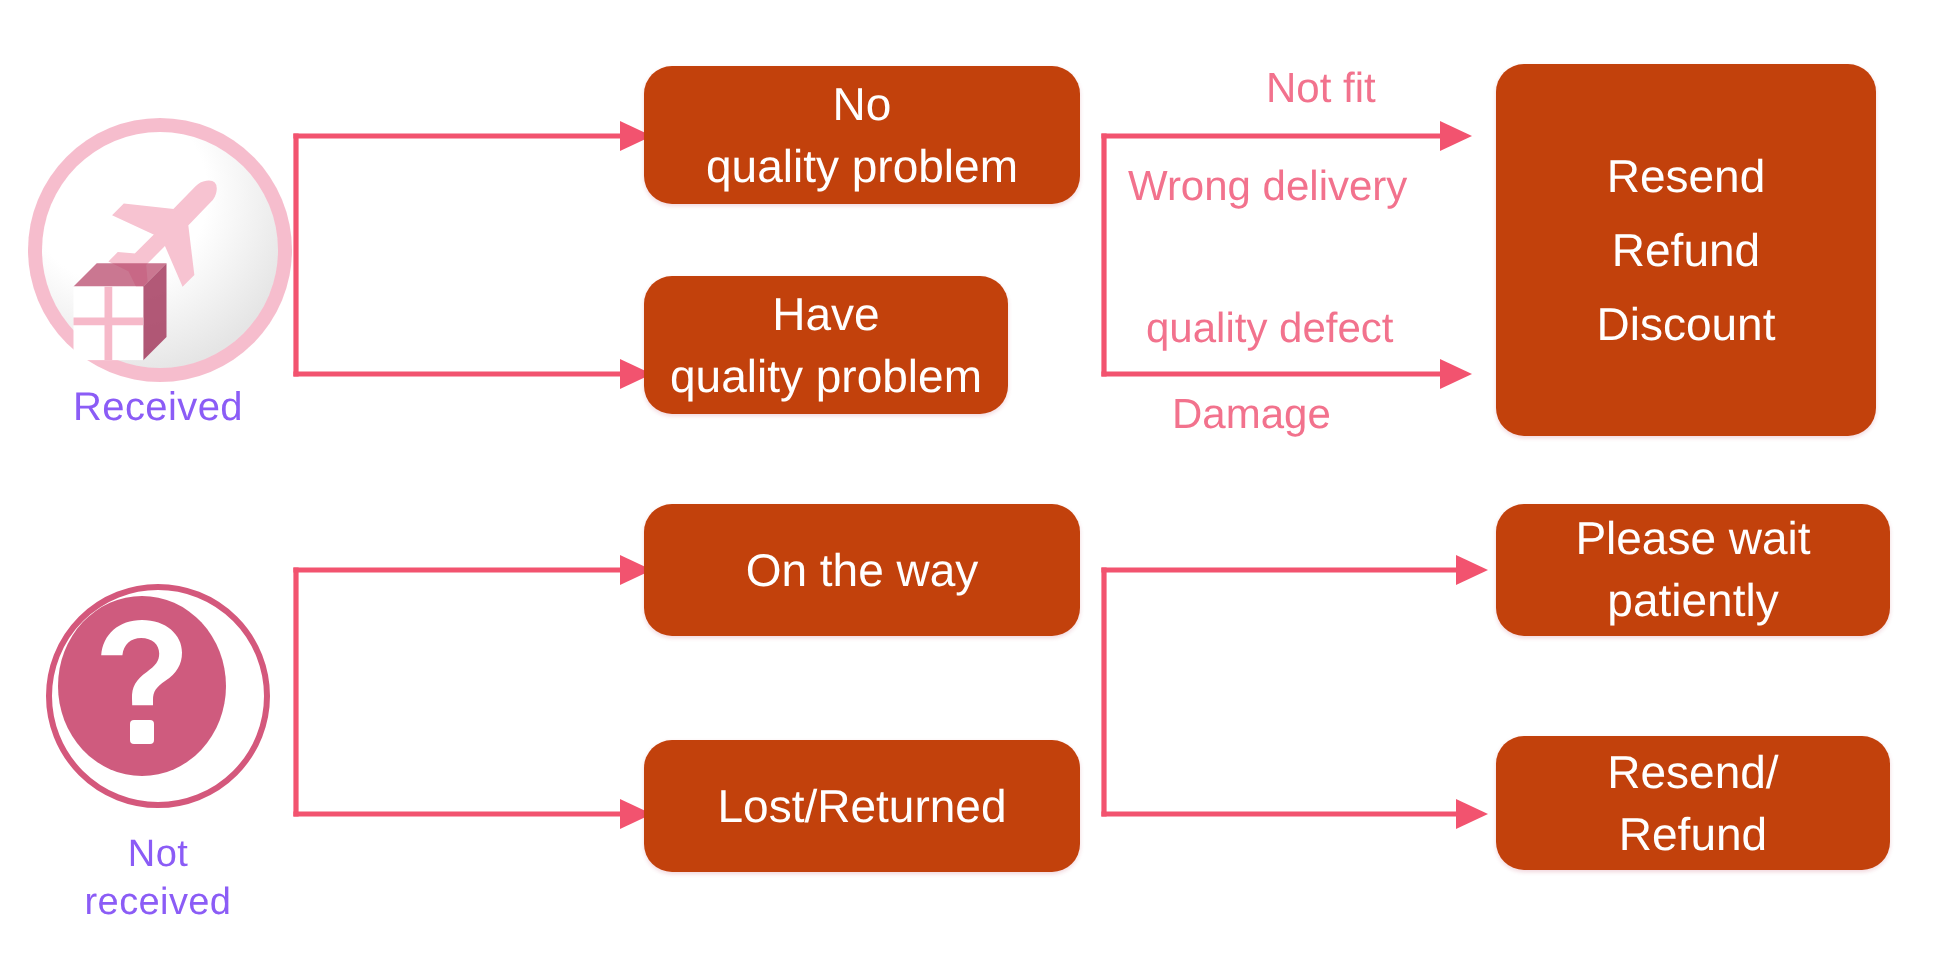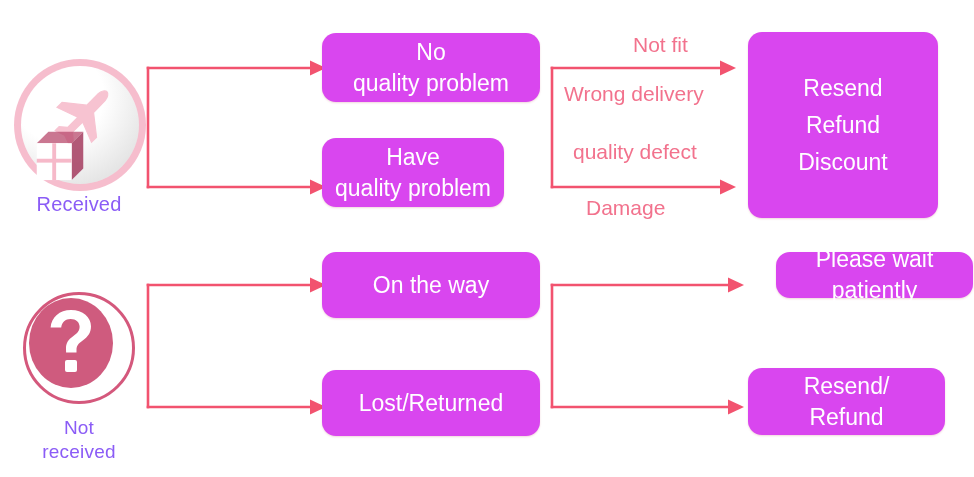--- a/index.html
+++ b/index.html
@@ -108,21 +108,21 @@
   }
   .status-label.small {
     font-size: 19px;
     line-height: 20px;
   }
 
   
   .flow-box {
     position: absolute;
     box-sizing: border-box;
-    background: #d946ef;
+    background: #c2410c;
     border-radius: 14px;
     color: #ffffff;
     display: flex;
     align-items: center;
     justify-content: center;
     text-align: center;
     font-size: 23px;
     line-height: 31px;
     padding: 2px 8px;
     white-space: pre-line;
@@ -203,21 +203,21 @@
         <path d="M8,13 L178,13"></path>
         <path d="M8,132 L178,132"></path>
       </g>
       <polygon points="176,5.5 192,13 176,20.5" fill="#f2536f"></polygon>
       <polygon points="176,124.5 192,132 176,139.5" fill="#f2536f"></polygon>
     </svg>
   </div>
 
   <div class="mid-label" style="left:587px; top:33px;margin-left:46px;">Not fit</div>
   <div class="mid-label" style="left:564px; top:82px;">Wrong delivery</div>
-  <div class="mid-label" style="left:573px; top:140px;">quality defect</div>
+  <div class="mid-label" style="left:573px; top:153px;">quality defect</div>
   <div class="mid-label" style="left:586px; top:196px;">Damage</div>
 
   <div class="flow-box stacked" style="left:748px; top:32px; width:190px; height:186px;">
     <span class="line">Resend</span>
     <span class="line">Refund</span>
     <span class="line">Discount</span>
   </div>
 
   <div class="status-node" style="left:4px; top:286px;">
     <div class="icon-wrap">
@@ -255,19 +255,19 @@
       <g fill="none" stroke="#f2536f" stroke-width="2.6" stroke-linecap="square">
         <path d="M8,13 L8,135"></path>
         <path d="M8,13 L186,13"></path>
         <path d="M8,135 L186,135"></path>
       </g>
       <polygon points="184,5.5 200,13 184,20.5" fill="#f2536f"></polygon>
       <polygon points="184,127.5 200,135 184,142.5" fill="#f2536f"></polygon>
     </svg>
   </div>
 
-  <div class="flow-box" style="left:748px; top:252px; width:197px; height:46px;margin-left:28px;">Please wait
+  <div class="flow-box" style="left:748px; top:252px; width:197px; height:66px;">Please wait
 patiently</div>
 
   <div class="flow-box" style="left:748px; top:368px; width:197px; height:67px;">Resend/
 Refund</div>
 
 </div>
 
 </body></html>

